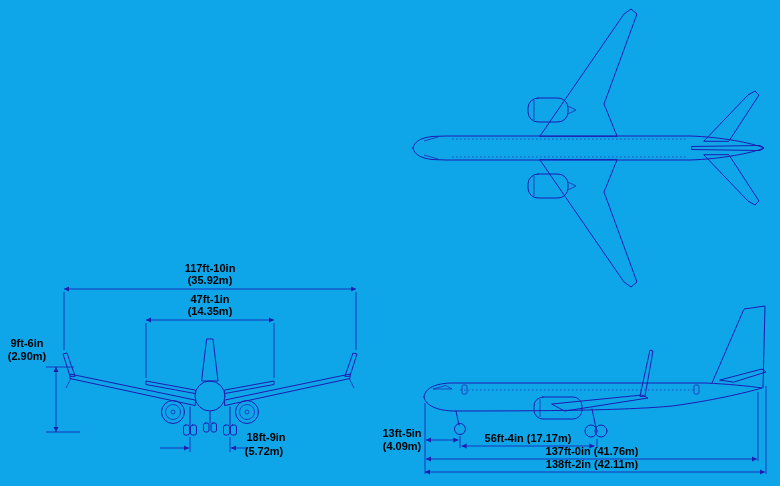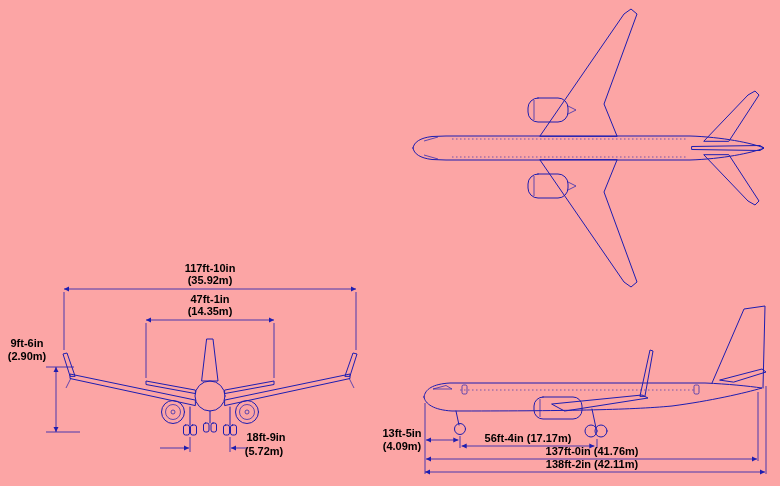--- a/index.html
+++ b/index.html
@@ -1,16 +1,16 @@
 <!DOCTYPE html>
 <html><head>
 <meta charset="utf-8">
 <style>
   html,body{margin:0;padding:0;background:#ffffff;}
-  .stage{position:relative;width:780px;height:486px;background:#fca5a5;overflow:hidden;}
+  .stage{position:relative;width:780px;height:486px;background:#0ea5e9;overflow:hidden;}
   svg{position:absolute;left:0;top:0;}
   .ln{stroke:#1d1db0;stroke-width:1;fill:none;stroke-linejoin:round;stroke-linecap:round;}
   .thin{stroke:#1d1db0;stroke-width:.7;fill:none;}
   .dash{stroke:#1d1db0;stroke-width:.6;fill:none;stroke-dasharray:1.5 2.5;}
   .dim{stroke:#1d1db0;stroke-width:.8;fill:none;}
   .dimtxt{font:bold 11px "Liberation Sans", sans-serif;fill:#000000;}
 </style>
 </head>
 <body>
 

